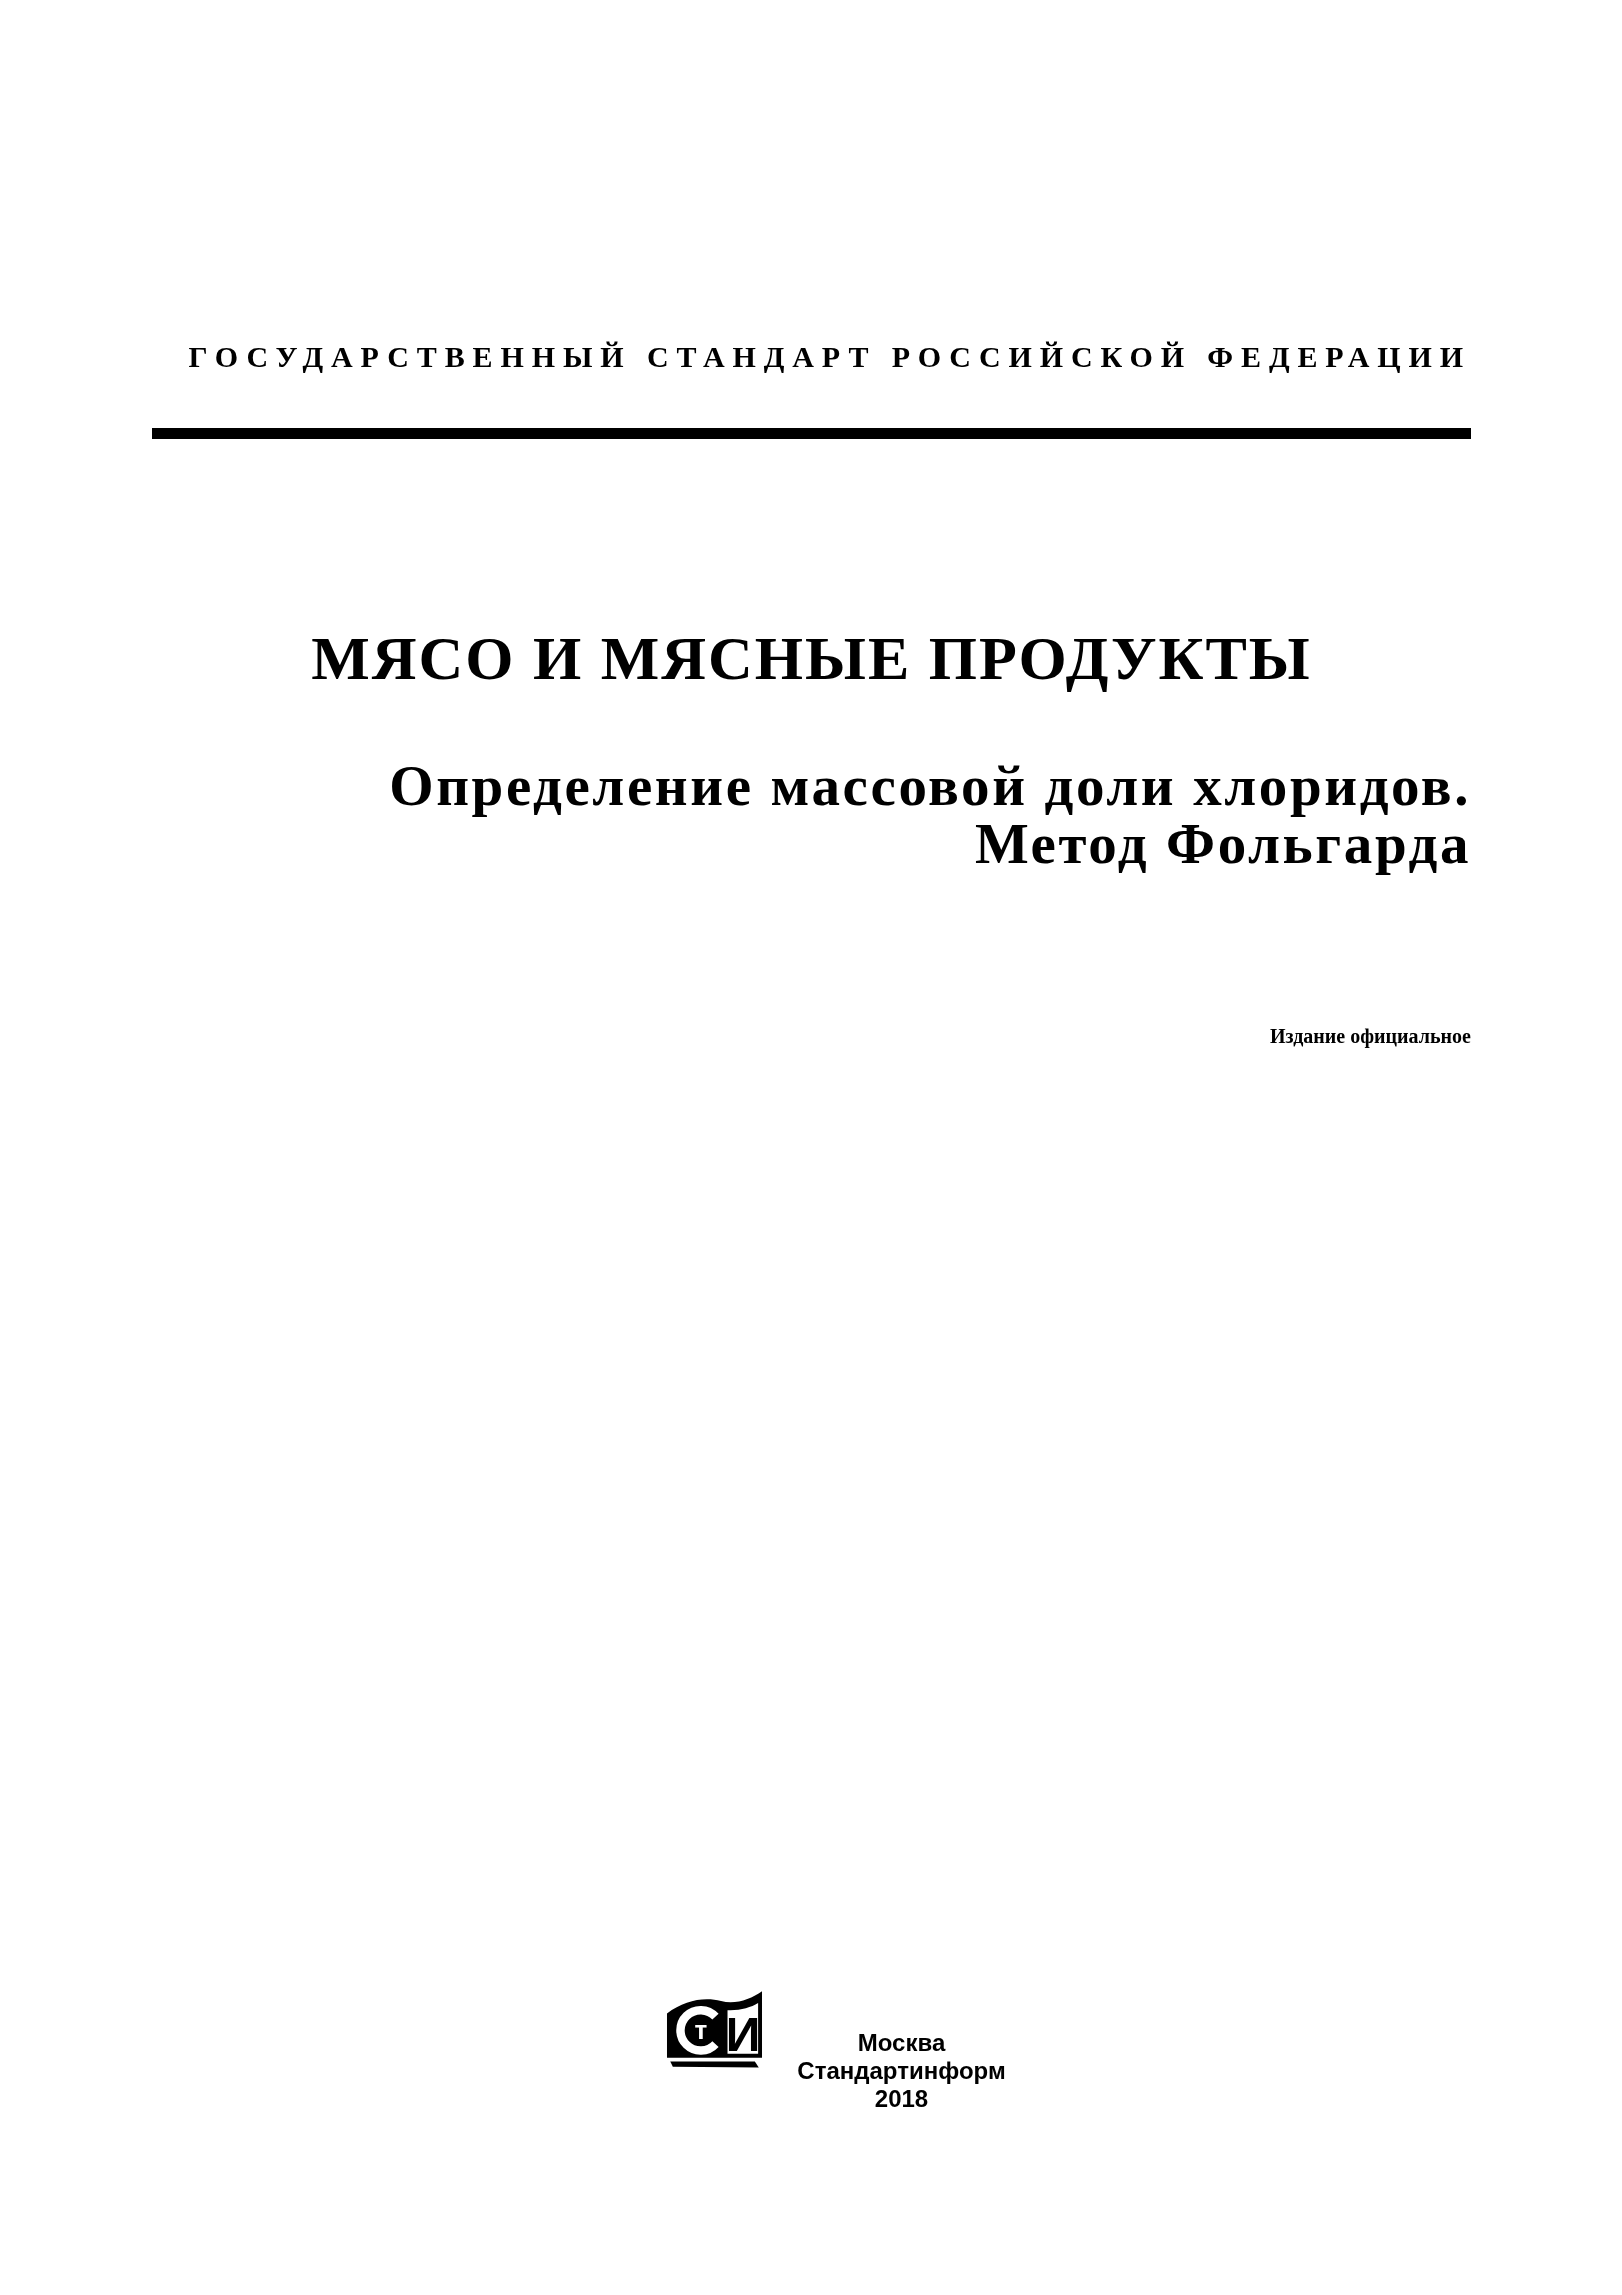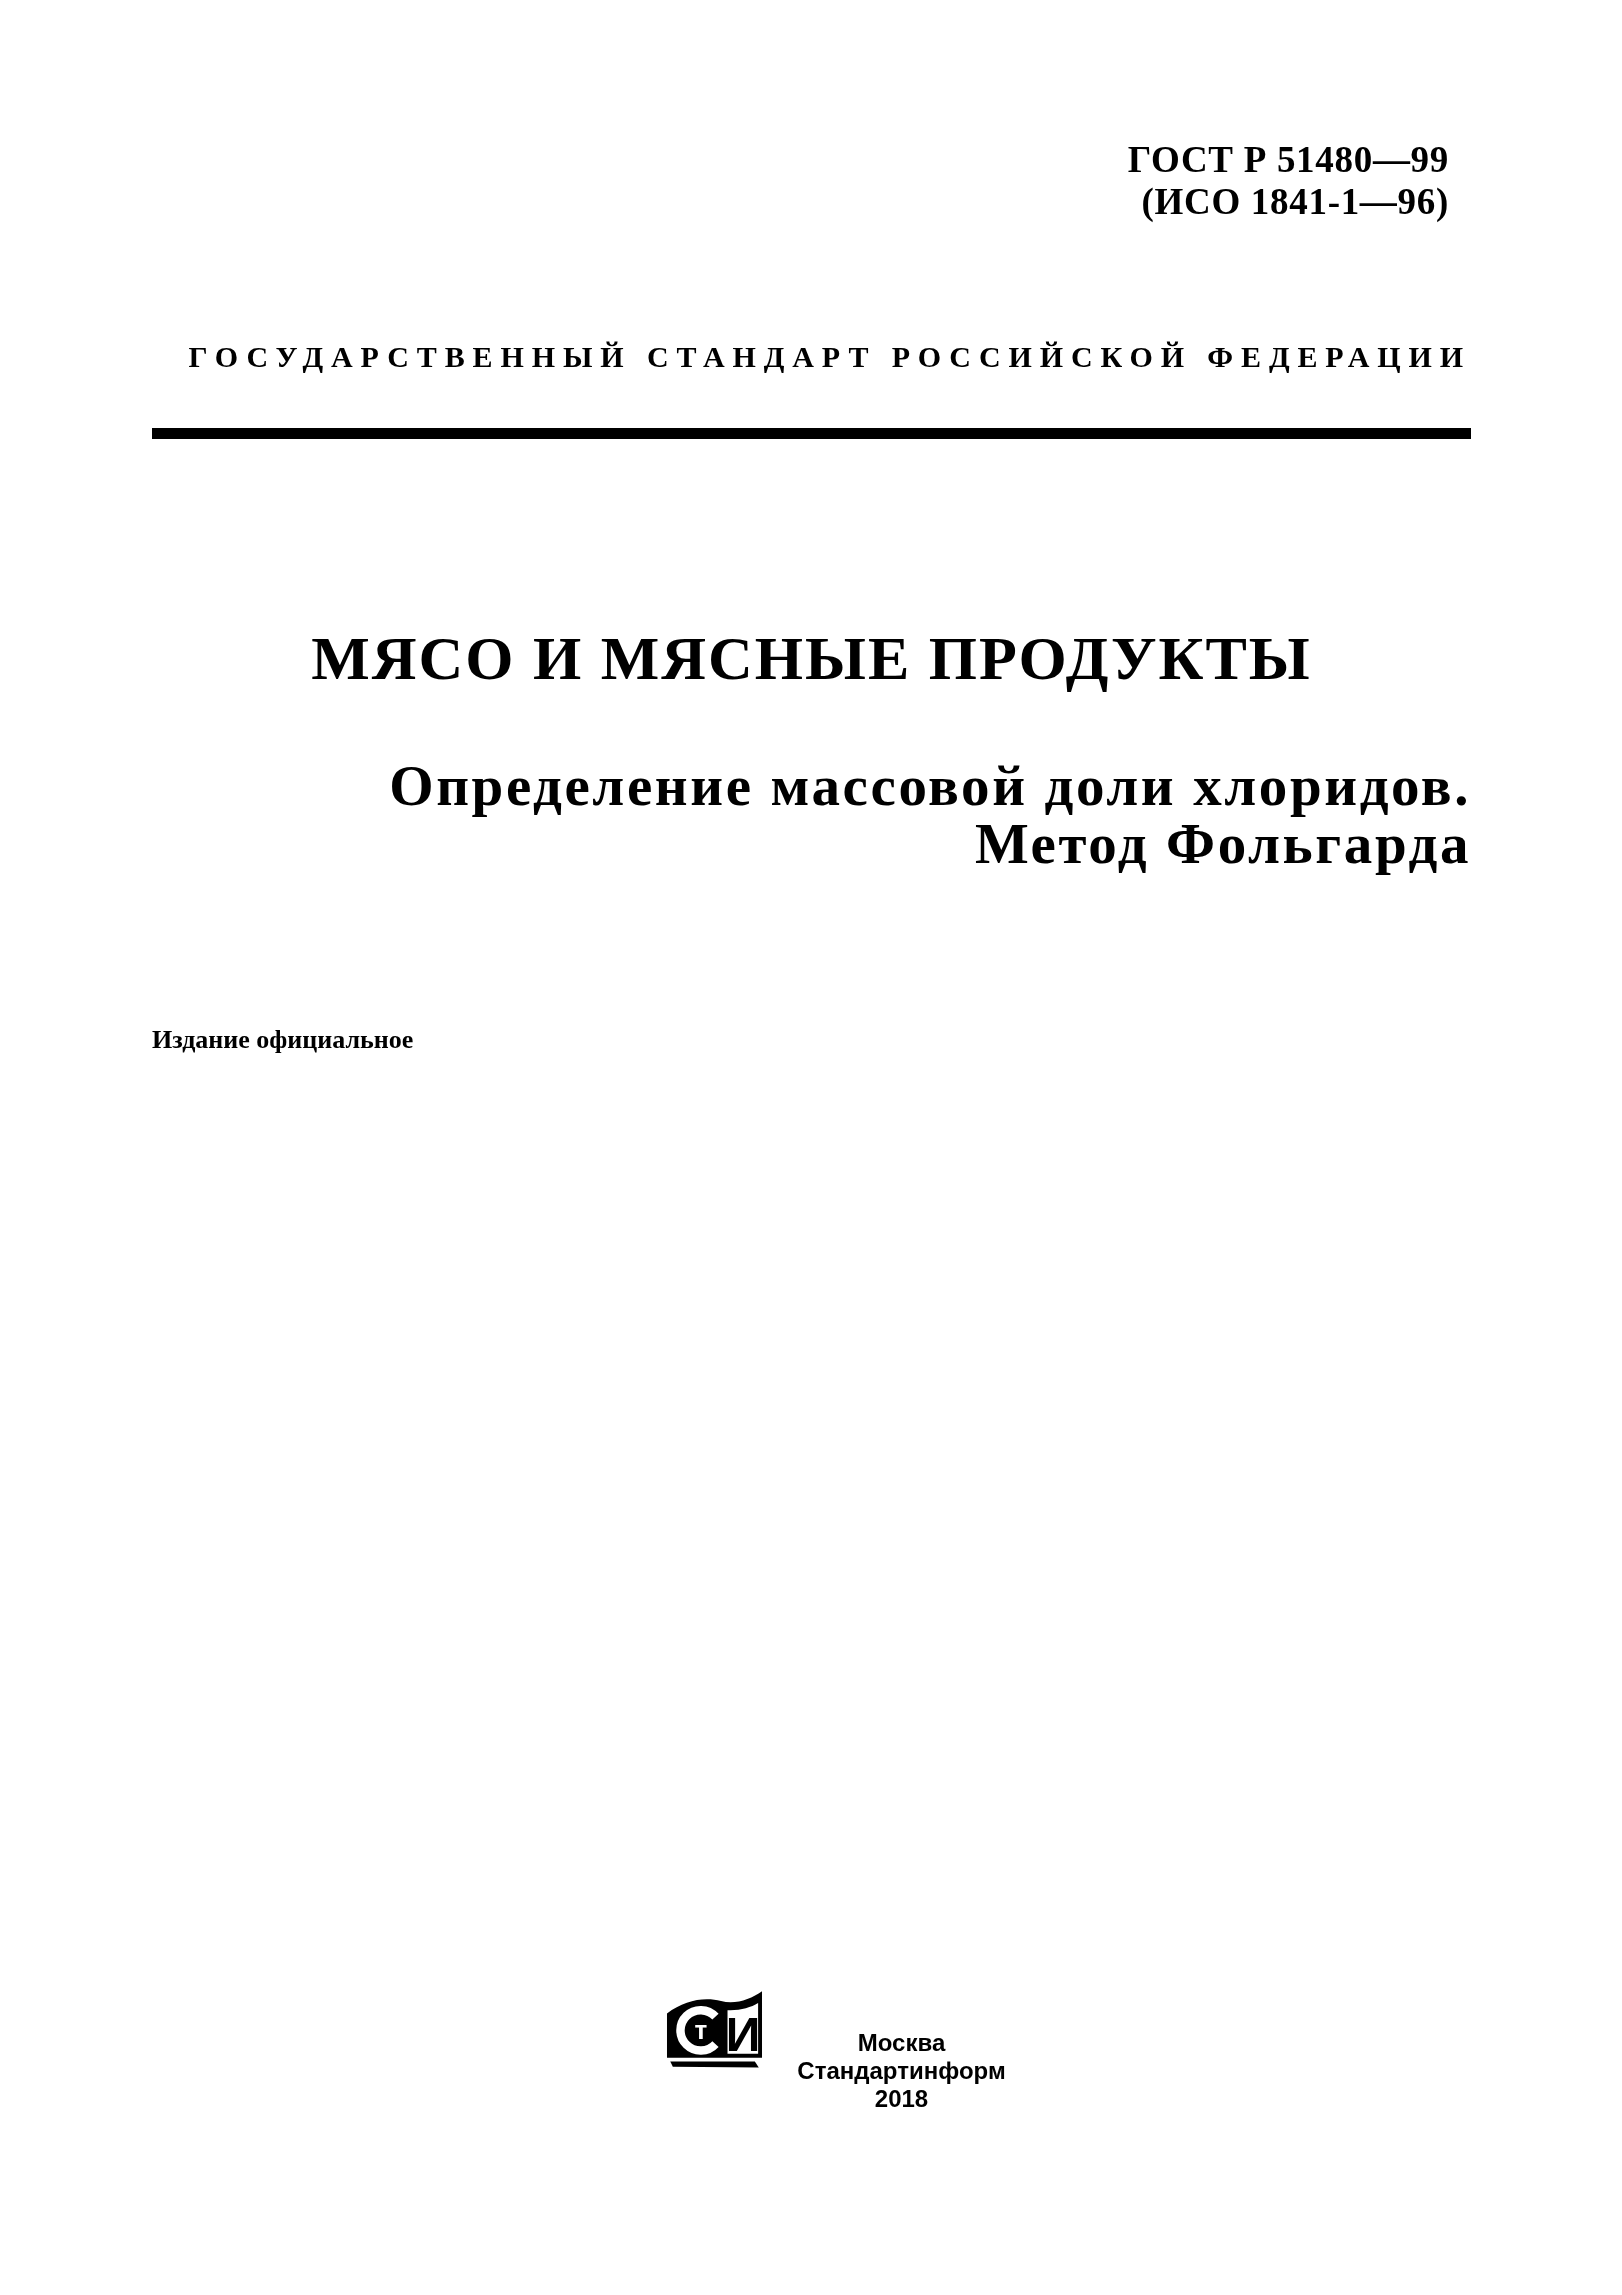--- a/index.html
+++ b/index.html
@@ -75,23 +75,23 @@
     font-size: 57px;
     line-height: 58px;
     letter-spacing: 2.6px;
   }
   
   .edition-note {
     position: absolute;
     top: 1025px;
     left: 152px;
     width: 1319px;
-    text-align: left;
+    text-align: right;
     font-weight: bold;
-    font-size: 26px;
+    font-size: 20px;
   }
   
   .publisher-logo {
     position: absolute;
     left: 665px;
     top: 1990px;
     width: 99px;
     height: 82px;
   }
   .imprint-text {
@@ -105,24 +105,20 @@
     font-size: 24px;
     line-height: 28px;
     margin-top: 44px;
   }
 </style>
 </head>
 <body>
 
 <div class="page">
 
-  <div class="doc-codes">
-    <div>ГОСТ Р 51480—99</div>
-    <div>(ИСО 1841-1—96)</div>
-  </div>
 
   <div class="standard-type">ГОСУДАРСТВЕННЫЙ СТАНДАРТ РОССИЙСКОЙ ФЕДЕРАЦИИ</div>
 
   <div class="header-rule"></div>
 
   <h1 class="doc-title">МЯСО И МЯСНЫЕ ПРОДУКТЫ</h1>
 
   <h2 class="doc-subtitle">
     <span>Определение массовой доли хлоридов.</span><br>
     <span>Метод Фольгарда</span>

